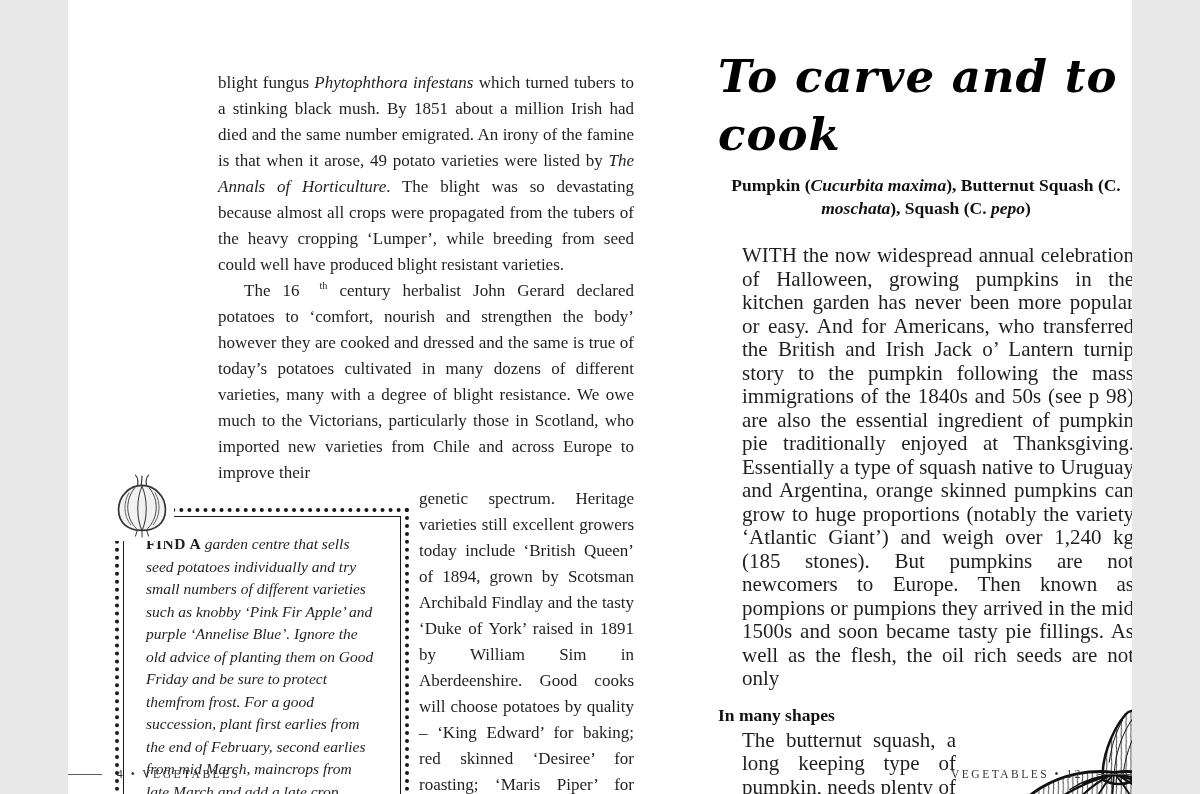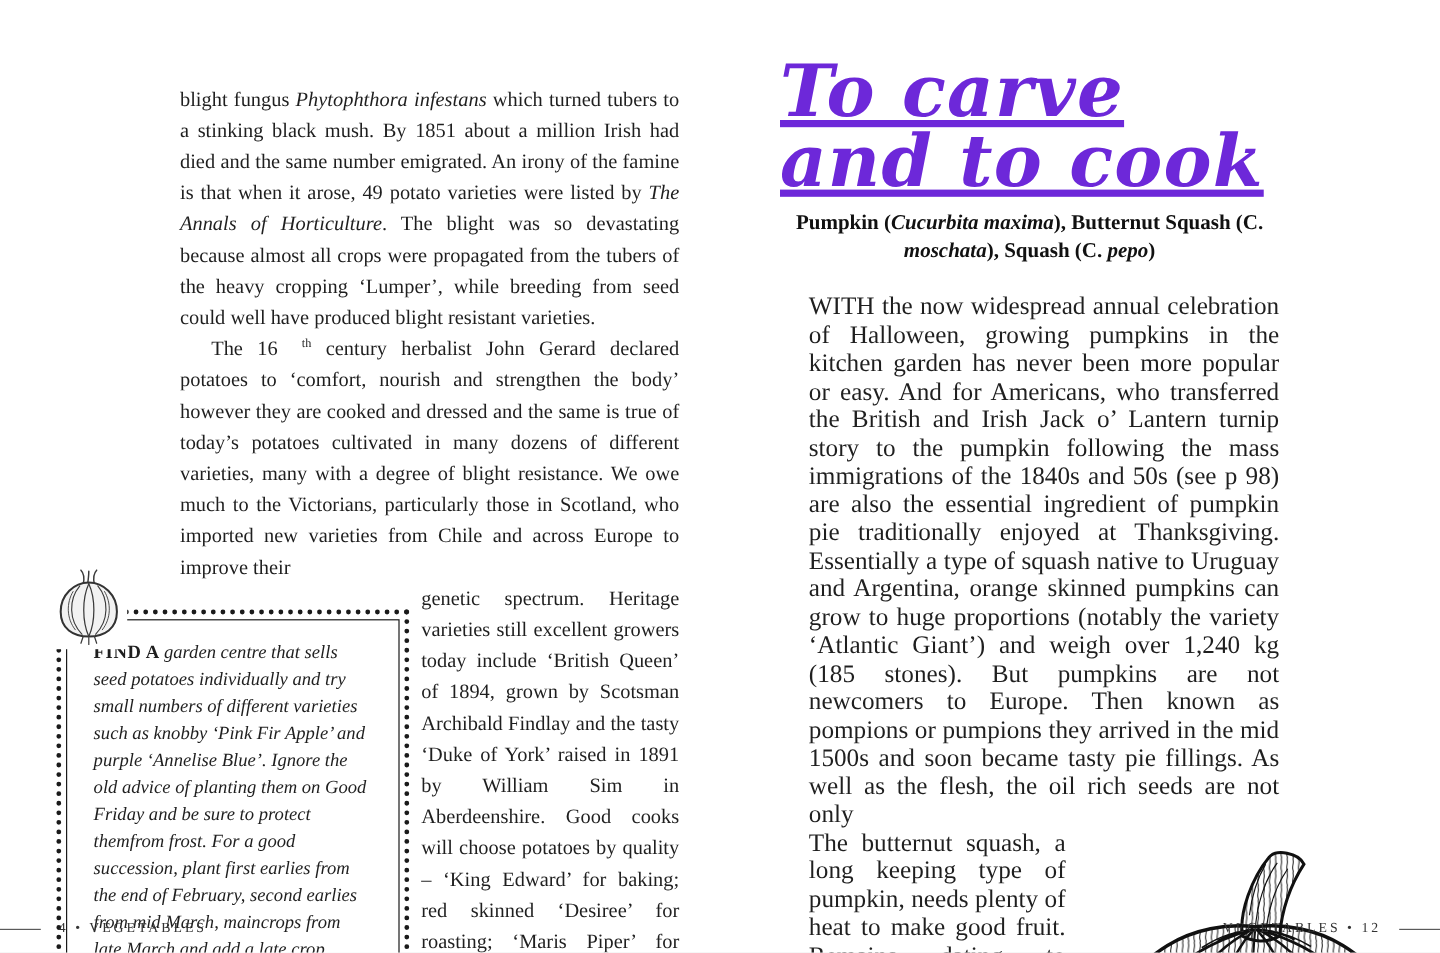--- a/index.html
+++ b/index.html
@@ -1,17 +1,17 @@
 <!DOCTYPE html>
 <html><head>
 <meta charset="utf-8">
 <style>
   html,body{margin:0;padding:0;background:#e8e8e8;}
   .spread{
-    position:relative;width:1200px;height:794px;margin:0 auto;
+    position:relative;width:1064px;height:794px;margin:0 auto;
     background:#ffffff;overflow:hidden;color:#1c1c1c;
     font-family:"Liberation Serif", serif;
   }
   .page{position:absolute;top:0;}
   .page-left{left:150px;width:416px;top:70px;}
   .page-right{left:650px;width:416px;top:48px;}
   .body-text{
     margin:0;font-size:17px;line-height:26px;text-align:justify;
     color:#1f1f1f;
   }
@@ -44,21 +44,21 @@
   .tip-body{
     margin:0;font-size:15.5px;line-height:22.5px;font-style:normal;color:#1f1f1f;
     text-align:left;
   }
   .tip-body .bd{font-style:normal;letter-spacing:0.5px;}
 
   
   .script-title{
     margin:0 0 10px 0;
     font-family:"DejaVu Serif", serif;font-style:italic;font-weight:bold;
-    font-size:60px;line-height:58px;letter-spacing:1px;color:#6d28d9;text-decoration:underline;
+    font-size:45px;line-height:58px;letter-spacing:1px;color:#000000;
   }
   .subtitle{
     margin:0 0 24px 0;font-size:17.5px;line-height:23px;font-weight:bold;color:#111;
     text-align:center;
   }
   .subhead{
     margin:14px 0 3px 0;font-size:17.5px;font-weight:bold;color:#111;
   }
   .pumpkin-float{
     float:right;width:292px;height:300px;
@@ -139,20 +139,21 @@
 
         <g fill="none" stroke="#ffffff" stroke-width="4" opacity="0.75">
           <path d="M130,110 Q126,200 140,290"></path>
           <path d="M168,110 Q172,200 160,290"></path>
           <path d="M95,125 Q88,200 104,280"></path>
           <path d="M205,125 Q212,200 196,280"></path>
         </g>
       </svg>
     </div>
 
+    <h3 class="subhead">In many shapes</h3>
     <p class="body-text">The butternut squash, a long keeping type of pumpkin, needs plenty of heat to make good fruit. Remains dating to around 1500 BCE have been found in the southwestern</p>
   </div>
 
   <div class="footer footer-left">
     <span class="rule"></span>
     <span>4 • VEGETABLES</span>
   </div>
   <div class="footer footer-right">
     <span>VEGETABLES • 12</span>
     <span class="rule"></span>

